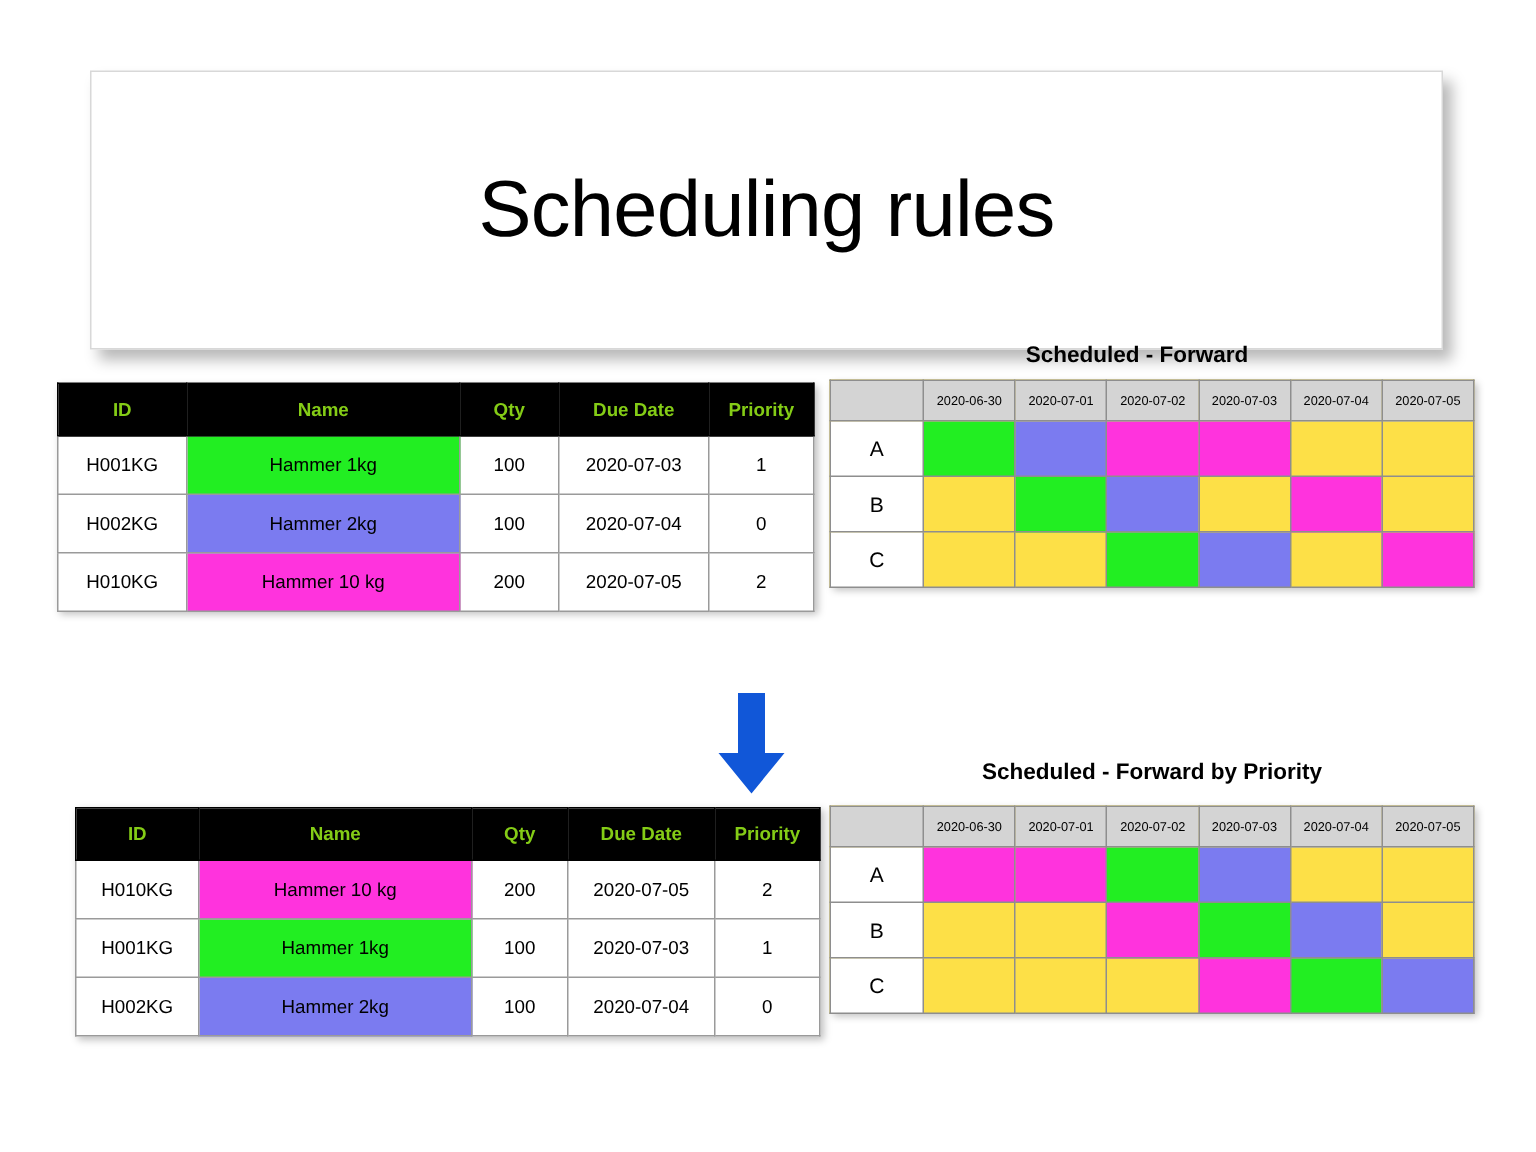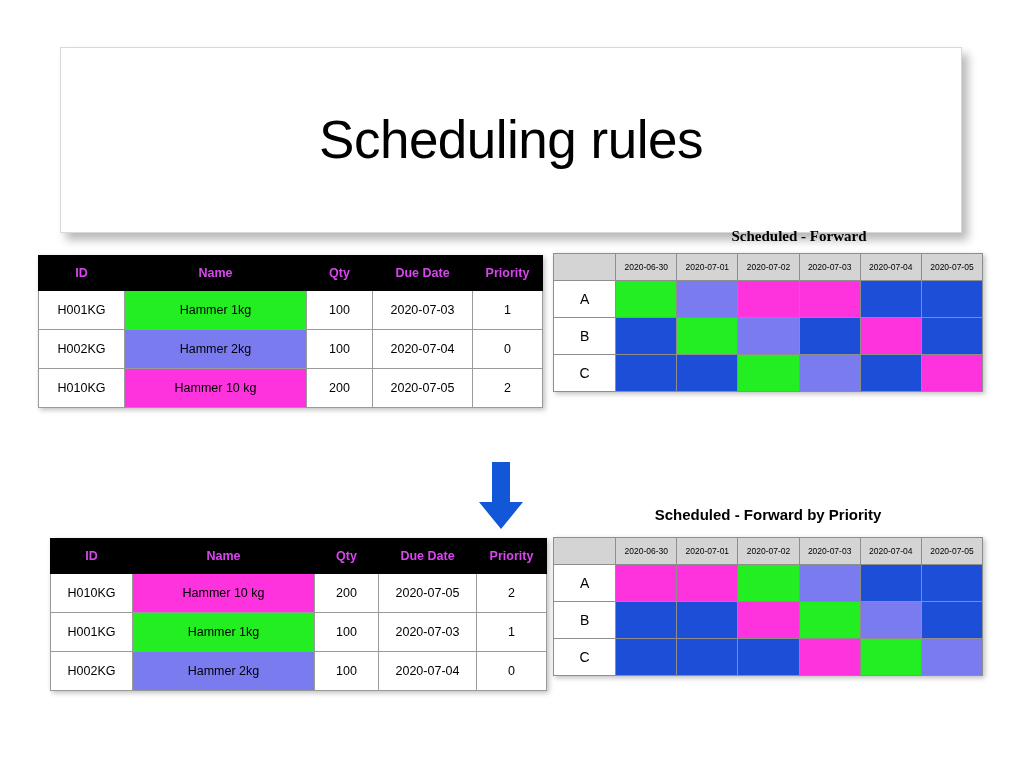--- a/index.html
+++ b/index.html
@@ -43,21 +43,21 @@
   
   .job-table {
     position: absolute;
     border-collapse: collapse;
     table-layout: fixed;
     background: #ffffff;
     box-shadow: 2px 2px 5px rgba(0,0,0,0.25);
   }
   .job-table th {
     background: #000000;
-    color: #d946ef;
+    color: #84cc16;
     font-size: 12.5px;
     font-weight: bold;
     padding: 10px 4px;
     border: 1px solid #000000;
     text-align: center;
   }
   .job-table td {
     border: 1px solid #9a9a9a;
     font-size: 12.5px;
     color: #000000;
@@ -75,21 +75,21 @@
     font-size: 15px;
     font-weight: bold;
     color: #000000;
     text-align: center;
     width: 430px;
   }
   .sched-table {
     position: absolute;
     border-collapse: collapse;
     table-layout: fixed;
-    background: #1d4ed8;
+    background: #fde047;
     box-shadow: 2px 2px 5px rgba(0,0,0,0.25);
   }
   .sched-table th {
     background: #d4d4d4;
     border: 1px solid #8e8e8e;
     font-size: 8.5px;
     font-weight: normal;
     color: #000000;
     height: 26px;
     text-align: center;
@@ -160,21 +160,21 @@
       <tr>
         <td>H010KG</td>
         <td class="name-cell" style="background: rgb(255, 51, 221);">Hammer  10 kg</td>
         <td>200</td>
         <td>2020-07-05</td>
         <td>2</td>
       </tr>
     </tbody>
 </table>
 
-<div class="sched-title" style="left:584px; top:228px;font-family:Liberation Serif, serif;">Scheduled - Forward</div>
+<div class="sched-title" style="left:543px; top:228px;">Scheduled - Forward</div>
 <table class="sched-table" id="sched-table-top" style="left:553px; top:253px; width:430px;">
   <colgroup>
     <col style="width:62px">
       <col style="width:61px">
       <col style="width:61px">
       <col style="width:61px">
       <col style="width:61px">
       <col style="width:61px">
       <col style="width:61px">
   </colgroup>

